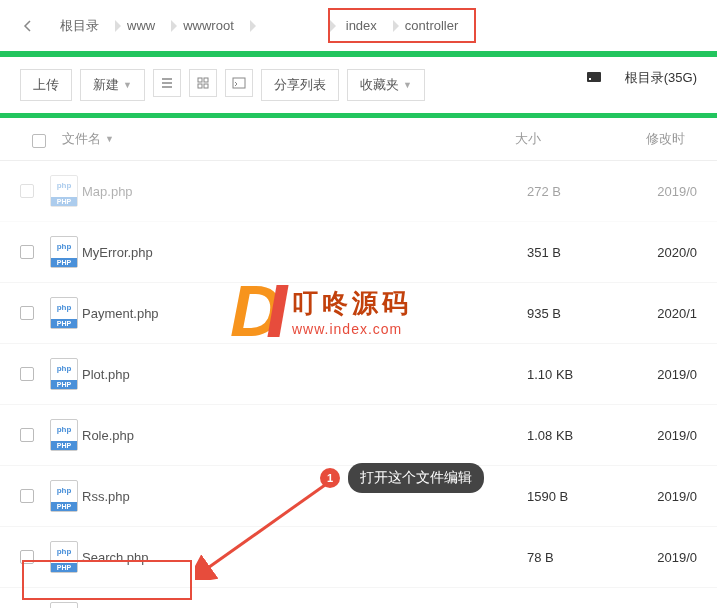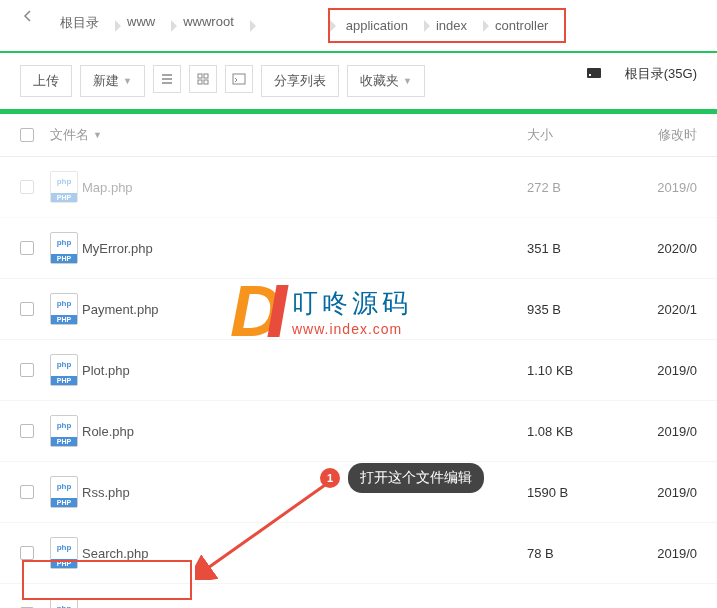--- a/index.html
+++ b/index.html
@@ -1,45 +1,45 @@
 <!DOCTYPE html>
 <html><head>
 <meta charset="utf-8">
 <style>
 *{margin:0;padding:0;box-sizing:border-box;font-family:"Microsoft YaHei",Arial,sans-serif}
 body{background:#fff;font-size:13px;color:#333;width:717px}
-.breadcrumb{display:flex;padding:8px 20px;border-bottom:2px solid #22c55e}
+.breadcrumb{display:flex;align-items:center;padding:8px 20px;border-bottom:6px solid #22c55e}
 .nav-arrow{width:16px;height:16px;display:flex;align-items:center;justify-content:center;margin-right:10px;cursor:pointer}
 .crumb{padding:6px 14px;color:#666;font-size:13px;position:relative;cursor:pointer}
 .crumb::after{content:"";position:absolute;right:-8px;top:50%;transform:translateY(-50%);width:0;height:0;border-top:6px solid transparent;border-bottom:6px solid transparent;border-left:6px solid #ddd}
 .crumb:last-child::after{display:none}
 .hl-group{border:2px solid #e74c3c;display:flex;padding:2px}
 .toolbar{display:flex;align-items:flex-start;gap:8px;padding:12px 20px;border-bottom:5px solid #22c55e}
 .btn{padding:6px 12px;border:1px solid #ddd;background:#fff;font-size:13px;color:#555;cursor:pointer;display:flex;align-items:center;gap:4px}
 .btn-icon{width:28px;height:28px;border:1px solid #ddd;display:flex;align-items:center;justify-content:center;cursor:pointer}
 .disk-info{margin-left:auto;display:flex;align-items:center;gap:23px;color:#333;font-size:13px}
-.table-header{display:flex;align-items:center;padding:12px 20px;border-bottom:1px solid #eee;color:#999;font-size:13px}
+.table-header{display:flex;align-items:flex-end;padding:12px 32px;border-bottom:1px solid #eee;color:#999;font-size:13px}
 .col-check{width:30px}
 .col-name{flex:1;display:flex;align-items:center;gap:4px}
 .col-size{width:110px}
 .col-date{width:60px;text-align:right}
 .file-list{max-height:460px;overflow:hidden}
 .file-row{display:flex;align-items:center;padding:14px 20px;border-bottom:1px solid #f5f5f5}
 .file-row.faded{opacity:0.45}
 .file-row .col-name{display:flex;align-items:center;color:#555}
 .php-icon{width:28px;height:32px;position:relative;background:#fff;border:1px solid #ccc;border-radius:2px}
 .php-icon::before{content:"php";position:absolute;top:5px;left:50%;transform:translateX(-50%);font-size:8px;color:#4a90d9;font-weight:bold}
 .php-icon::after{content:"PHP";position:absolute;bottom:0;left:0;right:0;background:#4a90d9;color:#fff;font-size:7px;text-align:center;padding:1px 0;font-weight:bold}
 .checkbox{width:14px;height:14px;border:1px solid #bbb;border-radius:2px;background:#fff}
 .hl-row{position:absolute;border:2px solid #e74c3c;pointer-events:none}
 .watermark{position:absolute;left:230px;top:275px;display:flex;align-items:center;pointer-events:none;z-index:5}
 .wm-d{font-size:72px;font-weight:900;color:#f7941d;line-height:1;font-style:italic;position:relative}
 .wm-d::after{content:"";position:absolute;right:-2px;top:10px;width:12px;height:52px;background:#e74c3c;transform:skewX(-10deg)}
 .wm-text{margin-left:10px}
-.wm-cn{font-size:26px;color:#0369a1;letter-spacing:4px;font-weight:400}
+.wm-cn{font-size:26px;color:#c2410c;letter-spacing:4px;font-weight:700}
 .wm-url{font-size:14px;color:#e74c3c;letter-spacing:1px}
 .annotation{position:absolute;left:320px;top:463px;display:flex;align-items:center;gap:8px;z-index:6}
 .anno-num{width:20px;height:20px;border-radius:50%;background:#e74c3c;color:#fff;display:flex;align-items:center;justify-content:center;font-size:11px;font-weight:bold}
 .anno-text{background:#444;color:#fff;padding:6px 12px;font-size:14px;border-radius:14px}
 .arrow-svg{position:absolute;left:195px;top:480px;z-index:6;pointer-events:none}
 .caret{font-size:9px;color:#aaa}
 .container{position:relative}
 </style>
 </head>
 <body>
@@ -49,21 +49,20 @@
   <div class="nav-arrow">
     <svg width="14" height="14" viewBox="0 0 14 14">
           <path d="M9 2L4 7l5 5" stroke="#888" stroke-width="1.5" fill="none"></path>
         </svg>
   </div>
   <div class="crumb">根目录</div>
   <div class="crumb">www</div>
   <div class="crumb">wwwroot</div>
   <div class="crumb" style="width:80px"></div>
   <div class="hl-group">
-    <div class="crumb">application</div>
     <div class="crumb">index</div>
     <div class="crumb">controller</div>
   </div>
 </div>
 
 <div class="toolbar">
   <div class="btn">上传</div>
   <div class="btn">
         <span>新建</span>
         <span class="caret">▼</span>

